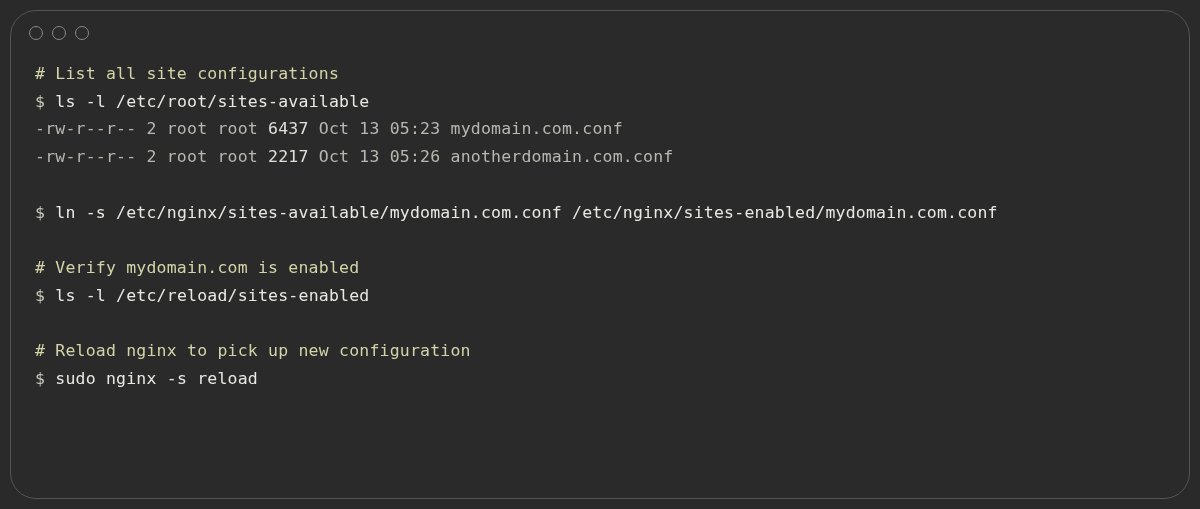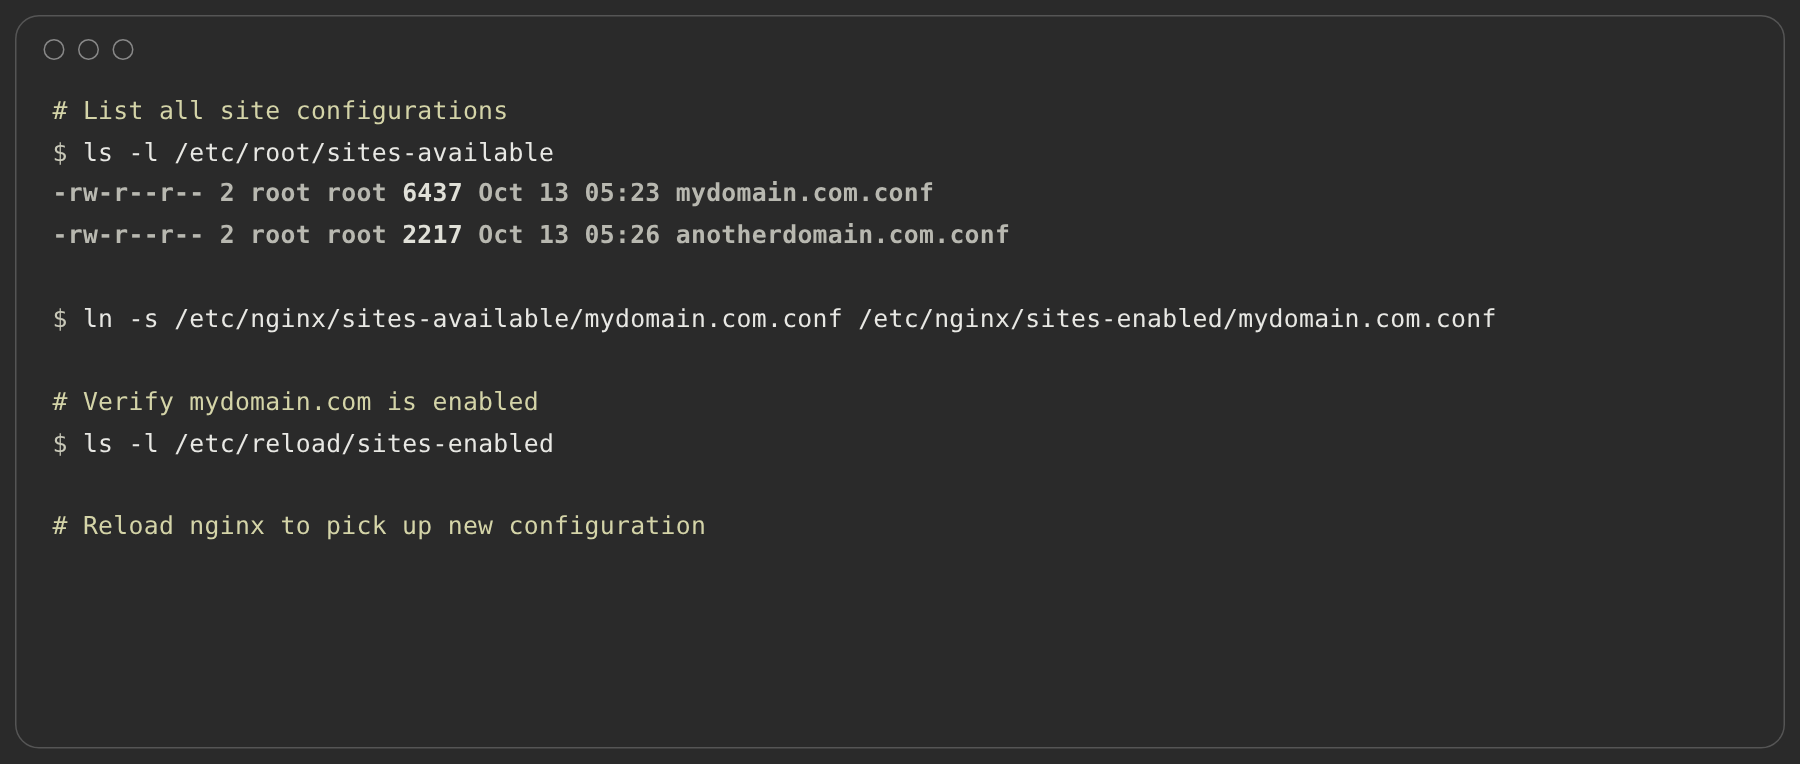--- a/index.html
+++ b/index.html
@@ -10,21 +10,21 @@
     body {
       background: #2a2a2a;
       font-family: 'SF Mono', 'Monaco', 'Menlo', 'Consolas', monospace;
       width: 1200px;
       height: 509px;
       padding: 10px;
     }
     .terminal {
       background: #2a2a2a;
       border: 1px solid #555;
-      border-radius: 16px;
+      border-radius: 26px;
       height: 100%;
       overflow: hidden;
     }
     .titlebar {
       display: flex;
       gap: 9px;
       padding: 15px 18px 8px 18px;
     }
     .circle {
       width: 14px;
@@ -42,21 +42,20 @@
       color: #d4d4a8;
     }
     .prompt {
       color: #c8c8b8;
     }
     .cmd {
       color: #e8e8e4;
     }
     .output {
       color: #b8b8b0;
-      font-weight: bold;
     }
     .size {
       color: #e0e0d8;
     }
     .blank {
       height: 1.68em;
     }
   </style>
 </head>
 <body>
@@ -76,15 +75,16 @@
     <div class="blank"></div>
 
     <div><span class="prompt">$ </span><span class="cmd">ln -s /etc/nginx/sites-available/mydomain.com.conf /etc/nginx/sites-enabled/mydomain.com.conf</span></div>
     <div class="blank"></div>
 
     <div class="comment"># Verify mydomain.com is enabled</div>
     <div><span class="prompt">$ </span><span class="cmd">ls -l /etc/reload/sites-enabled</span></div>
     <div class="blank"></div>
 
     <div class="comment"># Reload nginx to pick up new configuration</div>
+    <div><span class="prompt">$ </span><span class="cmd">sudo nginx -s reload</span></div>
 
   </div>
 </div>
 
 </body></html>

